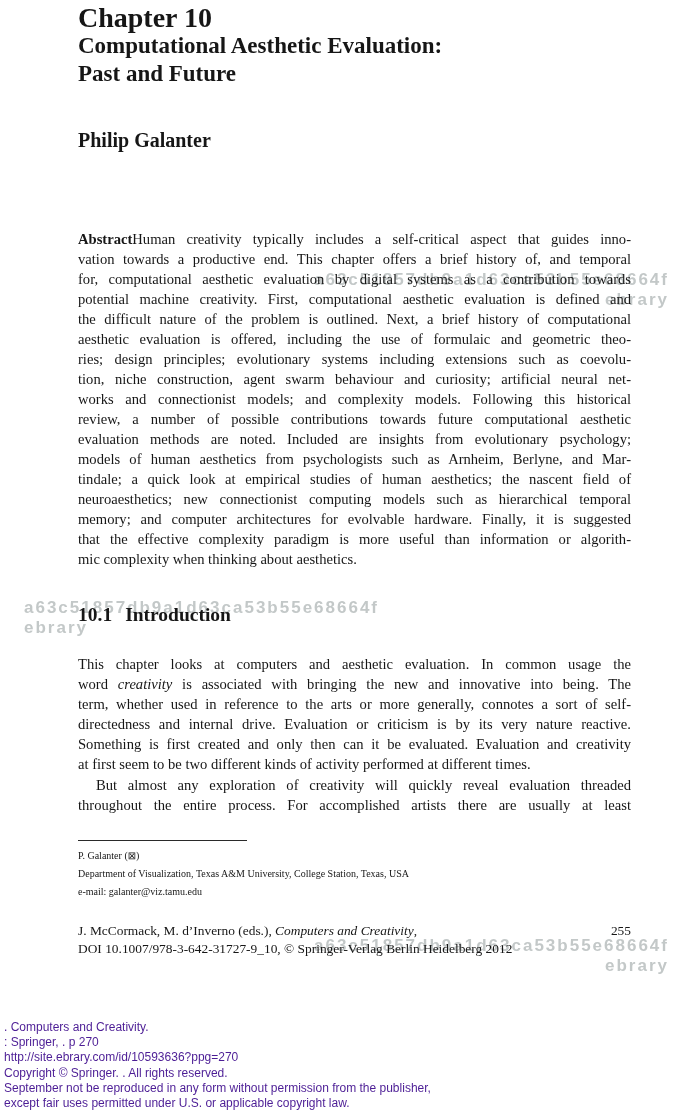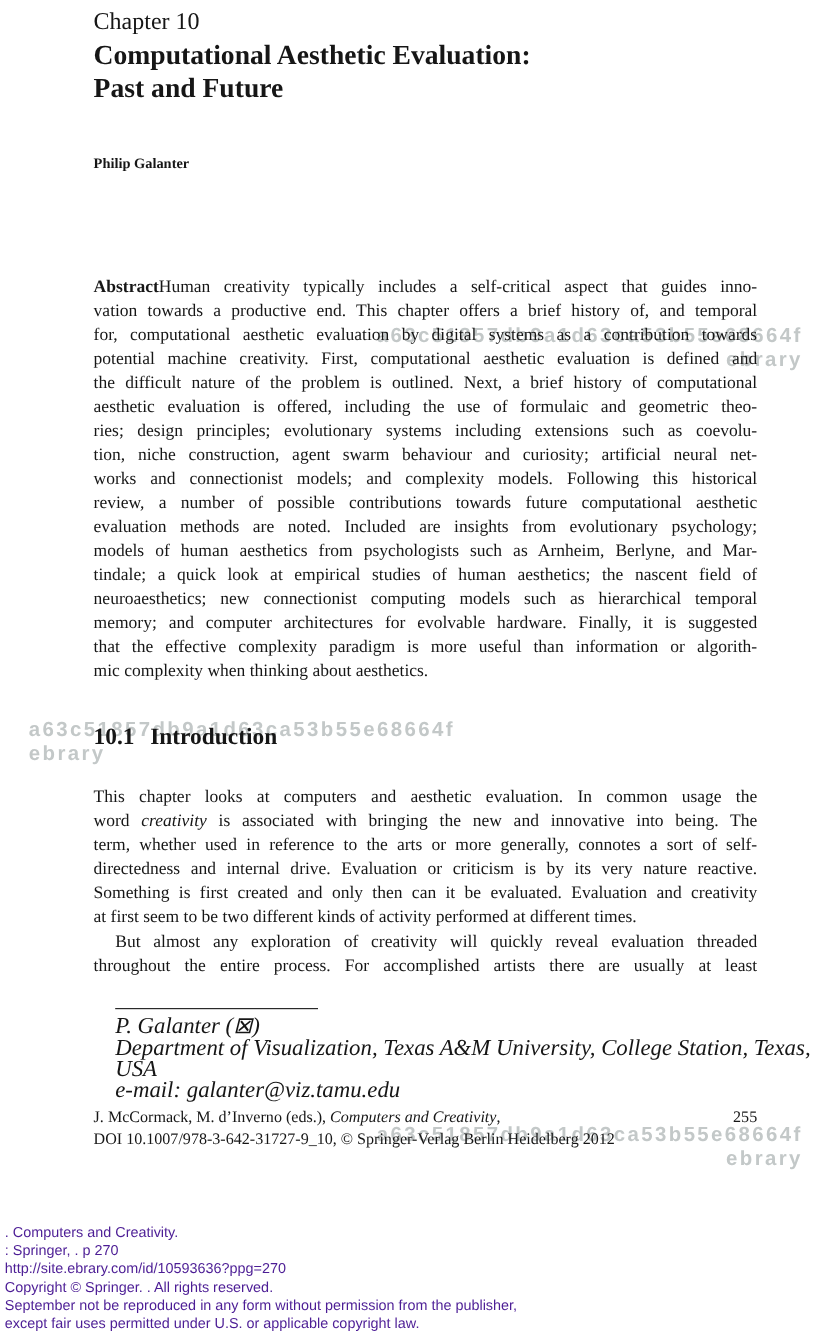--- a/index.html
+++ b/index.html
@@ -23,41 +23,41 @@
   }
   .wm .wm-label { display: block; letter-spacing: 2px; }
   #wm-a { top: 270px; right: 24px; text-align: right; }
   #wm-b { top: 598px; left: 24px;  text-align: left;  }
   #wm-c { top: 936px; right: 24px; text-align: right; }
 
   
   .content { position: absolute; inset: 0; z-index: 1; }
 
   .titleblock { position: absolute; left: 78px; top: 4px; }
-  .chapter-label { font-size: 20px; font-weight: normal; line-height: 28px; }
+  .chapter-label { font-size: 28px; font-weight: bold; line-height: 28px; }
   .title-line    { font-size: 23px; font-weight: bold; line-height: 28px; }
 
-  .author { position: absolute; left: 78px; top: 129px; font-size: 12px; font-weight: bold; }
+  .author { position: absolute; left: 78px; top: 129px; font-size: 20px; font-weight: bold; }
 
   .bodytext { font-size: 14.6px; line-height: 20px; width: 553px; }
   .jline { text-align: justify; text-align-last: justify; -moz-text-align-last: justify; }
 
   .abstract { position: absolute; left: 78px; top: 229px; }
   .abstract-label { font-weight: bold; }
   .abstract .lines .jline:last-child { text-align-last: left; -moz-text-align-last: left; }
 
   .section-heading { position: absolute; left: 78px; top: 604px; font-size: 19.5px; font-weight: bold; }
   .section-number { margin-right: 13px; }
 
   .para1 { position: absolute; left: 78px; top: 654px; }
   .para1 .jline:last-child { text-align-last: left; -moz-text-align-last: left; }
   .para2 { position: absolute; left: 78px; top: 775px; }
   .para2 .jline:first-child { text-indent: 18px; }
 
-  .footnote { position: absolute; left: 96px; top: 840px; font-size: 19px; line-height: 17.8px; font-style: italic; }
+  .footnote { position: absolute; left: 78px; top: 840px; font-size: 10px; line-height: 17.8px; }
   .footnote-rule { width: 169px; border: 0; border-top: 1.4px solid #2a2a2a; margin: 0 0 6px 0; }
 
   .footer { position: absolute; left: 78px; top: 922px; width: 553px; font-size: 13.4px; line-height: 18px; }
   .footer-line1 { position: relative; }
   .footer-page { position: absolute; right: 0; top: 0; }
 
   .viewer-info {
     position: absolute; left: 4px; top: 1020px;
     font-family: "Liberation Sans", sans-serif;
     font-size: 12px; line-height: 15.2px;

